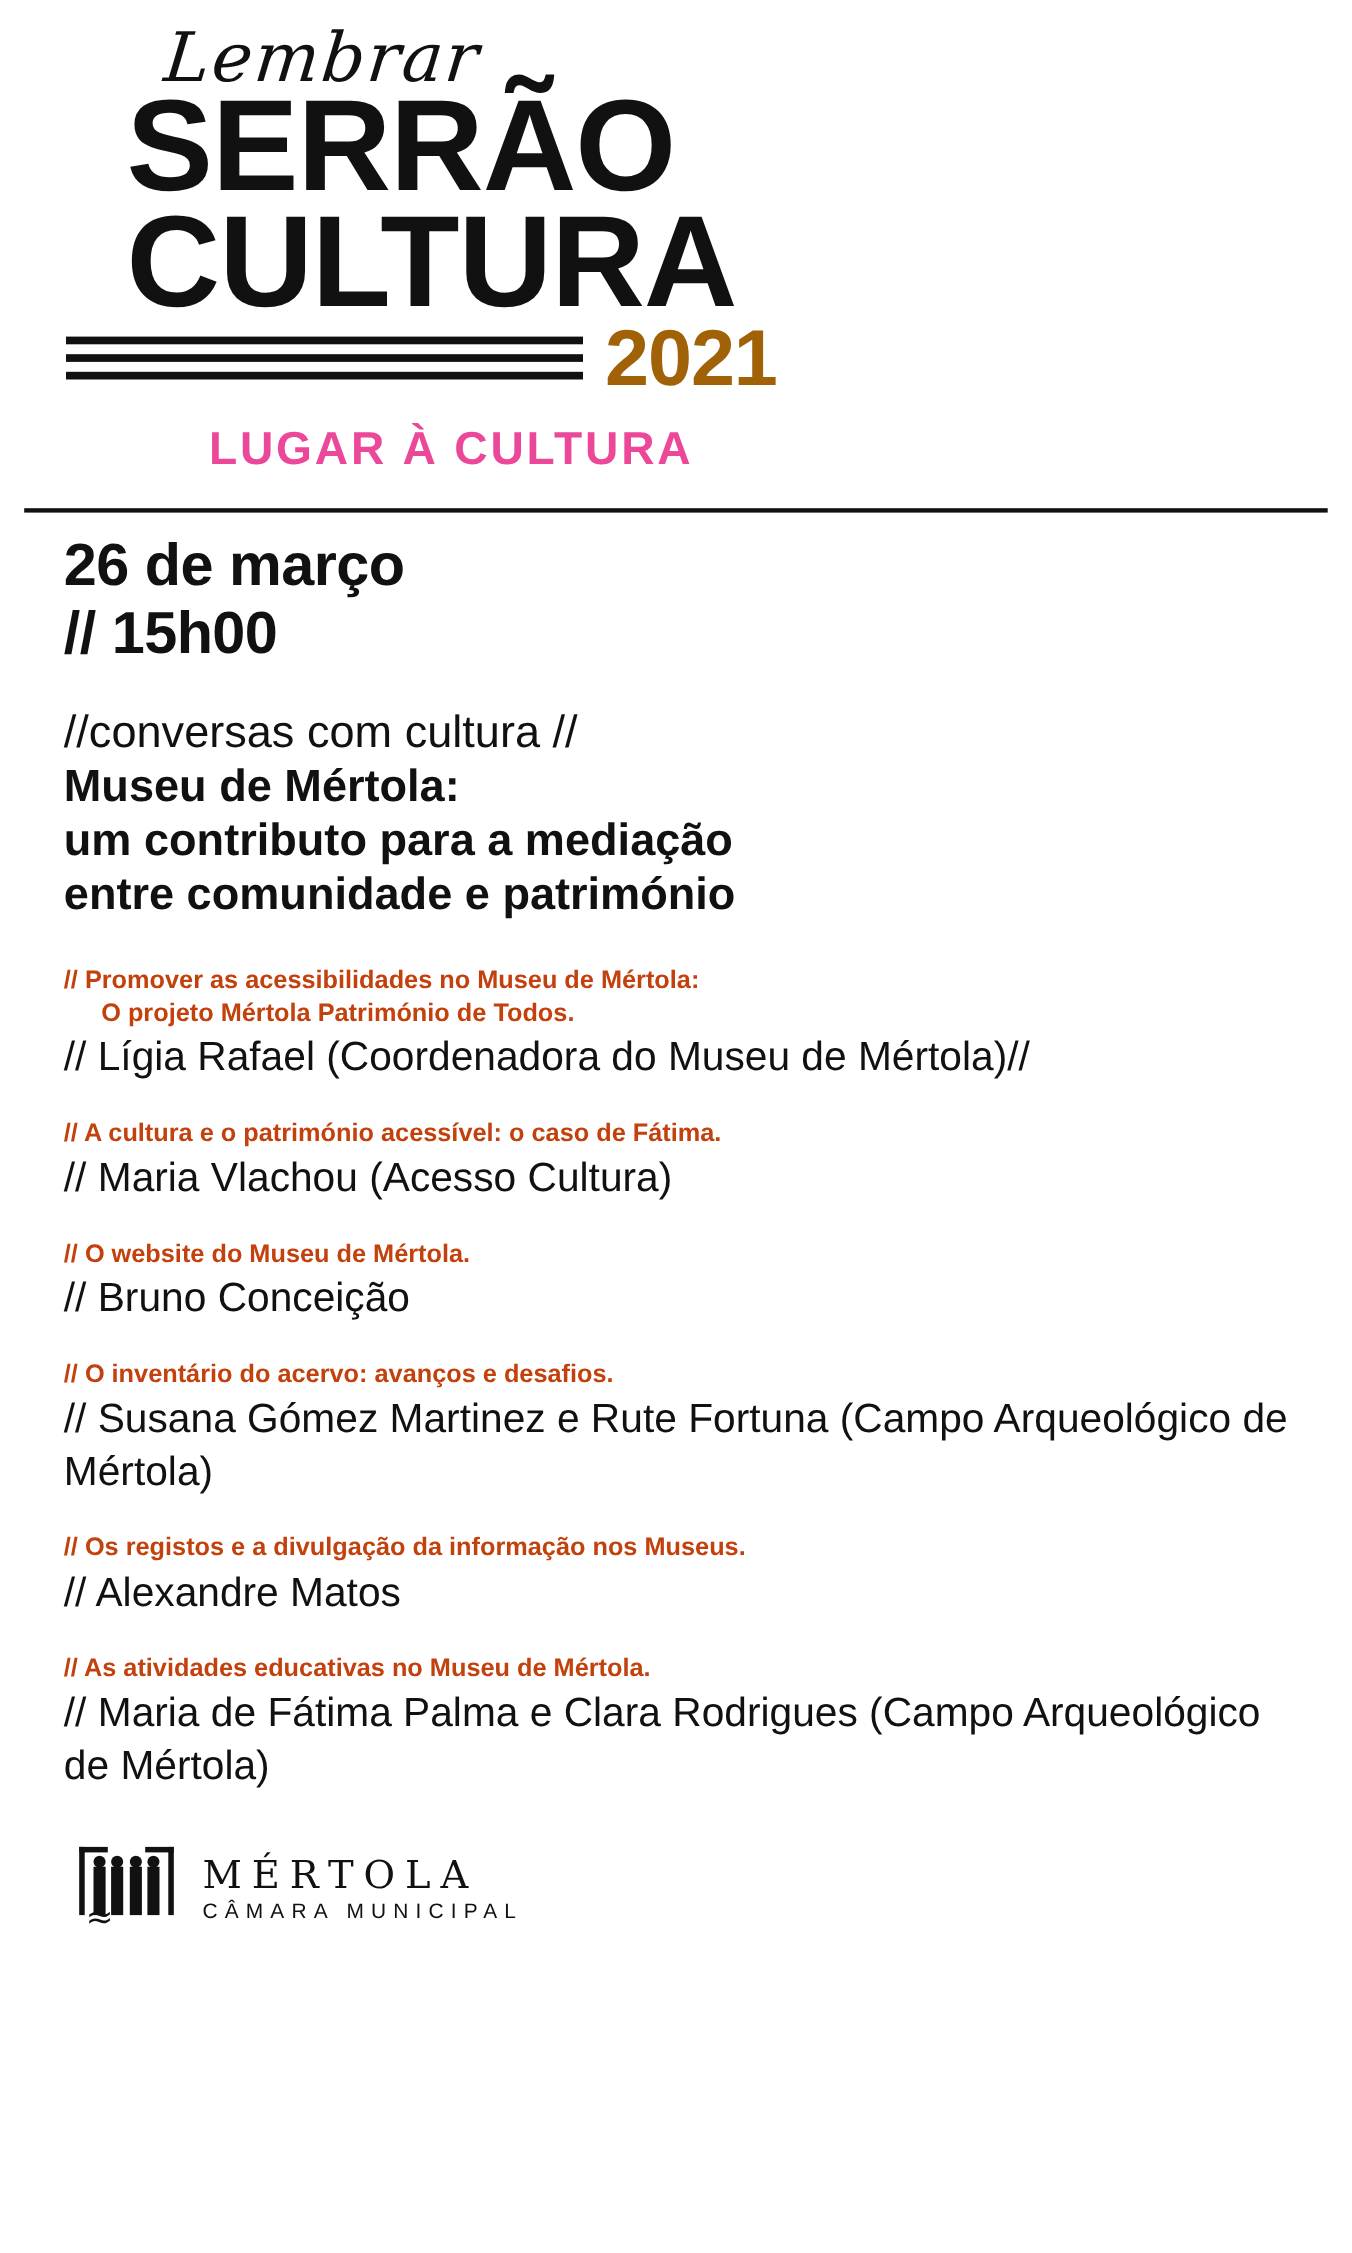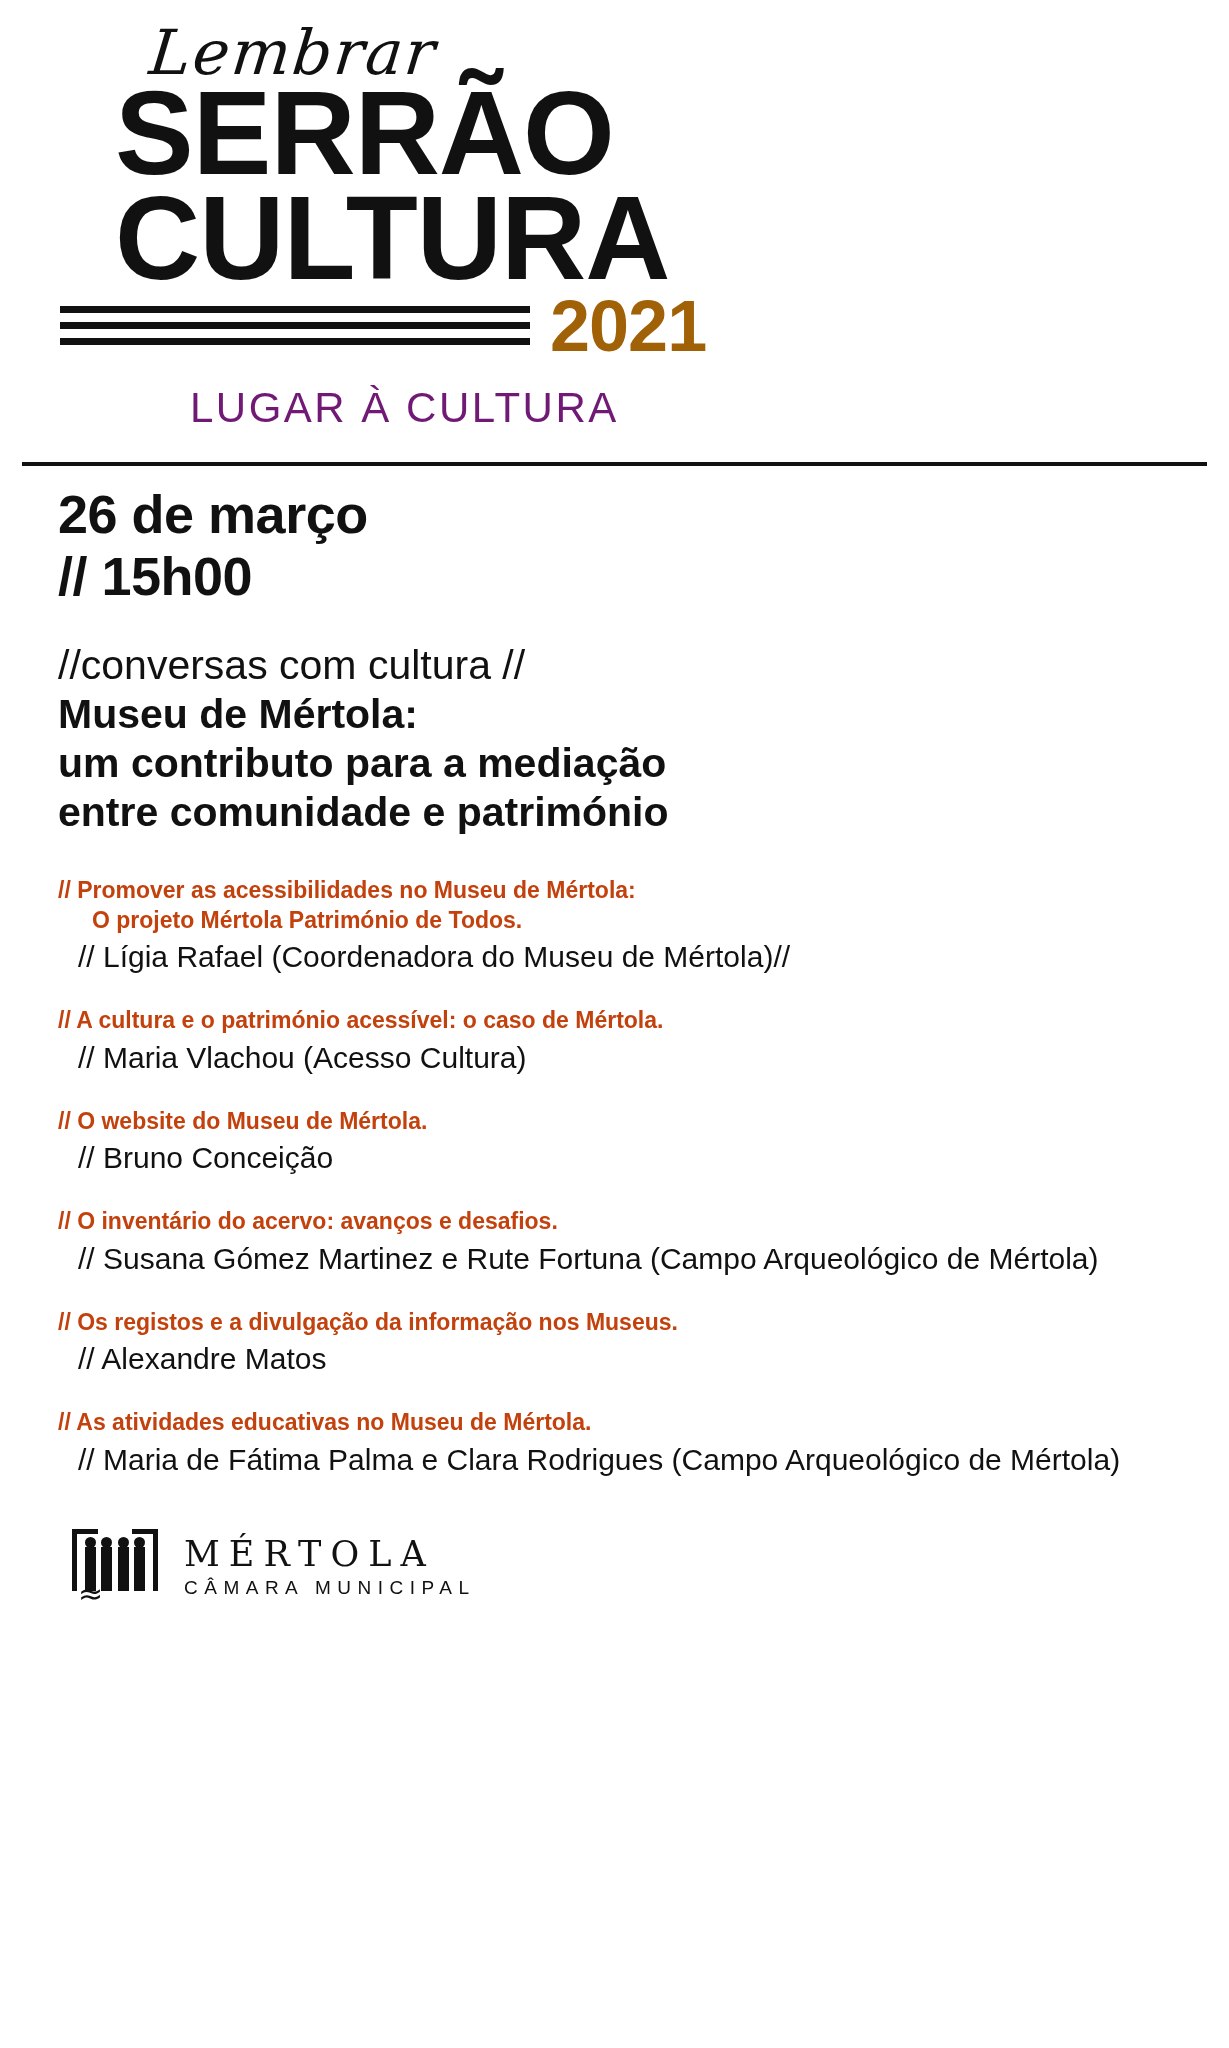--- a/index.html
+++ b/index.html
@@ -92,24 +92,24 @@
     font-size: 72px;
     letter-spacing: -1px;
     line-height: 1;
     color: #a16207;
   }
 
   .subtitle {
     margin-left: 160px;
     margin-top: 16px;
     font-family: "Liberation Sans", sans-serif;
-    font-weight: 400;
+    font-weight: 700;
     font-size: 42px;
     letter-spacing: 2.5px;
-    color: #701a75;
+    color: #ec4899;
   }
 
   .rule {
     margin: 30px 22px 0 22px;
     height: 4px;
     background: #111111;
   }
 
   
   .content {
@@ -146,25 +146,24 @@
     font-size: 23px;
     line-height: 1.28;
     color: #c2410c;
   }
   .session .title .indent {
     display: block;
     padding-left: 34px;
   }
   .session .speaker {
     font-weight: 400;
-    font-size: 30px;
+    font-size: 37px;
     line-height: 1.3;
     color: #111111;
     margin-top: 2px;
-    margin-left: 20px;
   }
 
   
   .footer {
     margin: 46px 0 0 72px;
     display: flex;
     align-items: center;
     gap: 26px;
   }
 
@@ -284,21 +283,21 @@
 
     <div class="session">
       <div class="title">
         <span>// Promover as acessibilidades no Museu de Mértola:</span>
         <span class="indent">O projeto Mértola Património de Todos.</span>
       </div>
       <div class="speaker">// Lígia Rafael (Coordenadora do Museu de Mértola)//</div>
     </div>
 
     <div class="session">
-      <div class="title">// A cultura e o património acessível: o caso de Mértola.</div>
+      <div class="title">// A cultura e o património acessível: o caso de Fátima.</div>
       <div class="speaker">// Maria Vlachou (Acesso Cultura)</div>
     </div>
 
     <div class="session">
       <div class="title">// O website do Museu de Mértola.</div>
       <div class="speaker">// Bruno Conceição</div>
     </div>
 
     <div class="session">
       <div class="title">// O inventário do acervo: avanços e desafios.</div>

